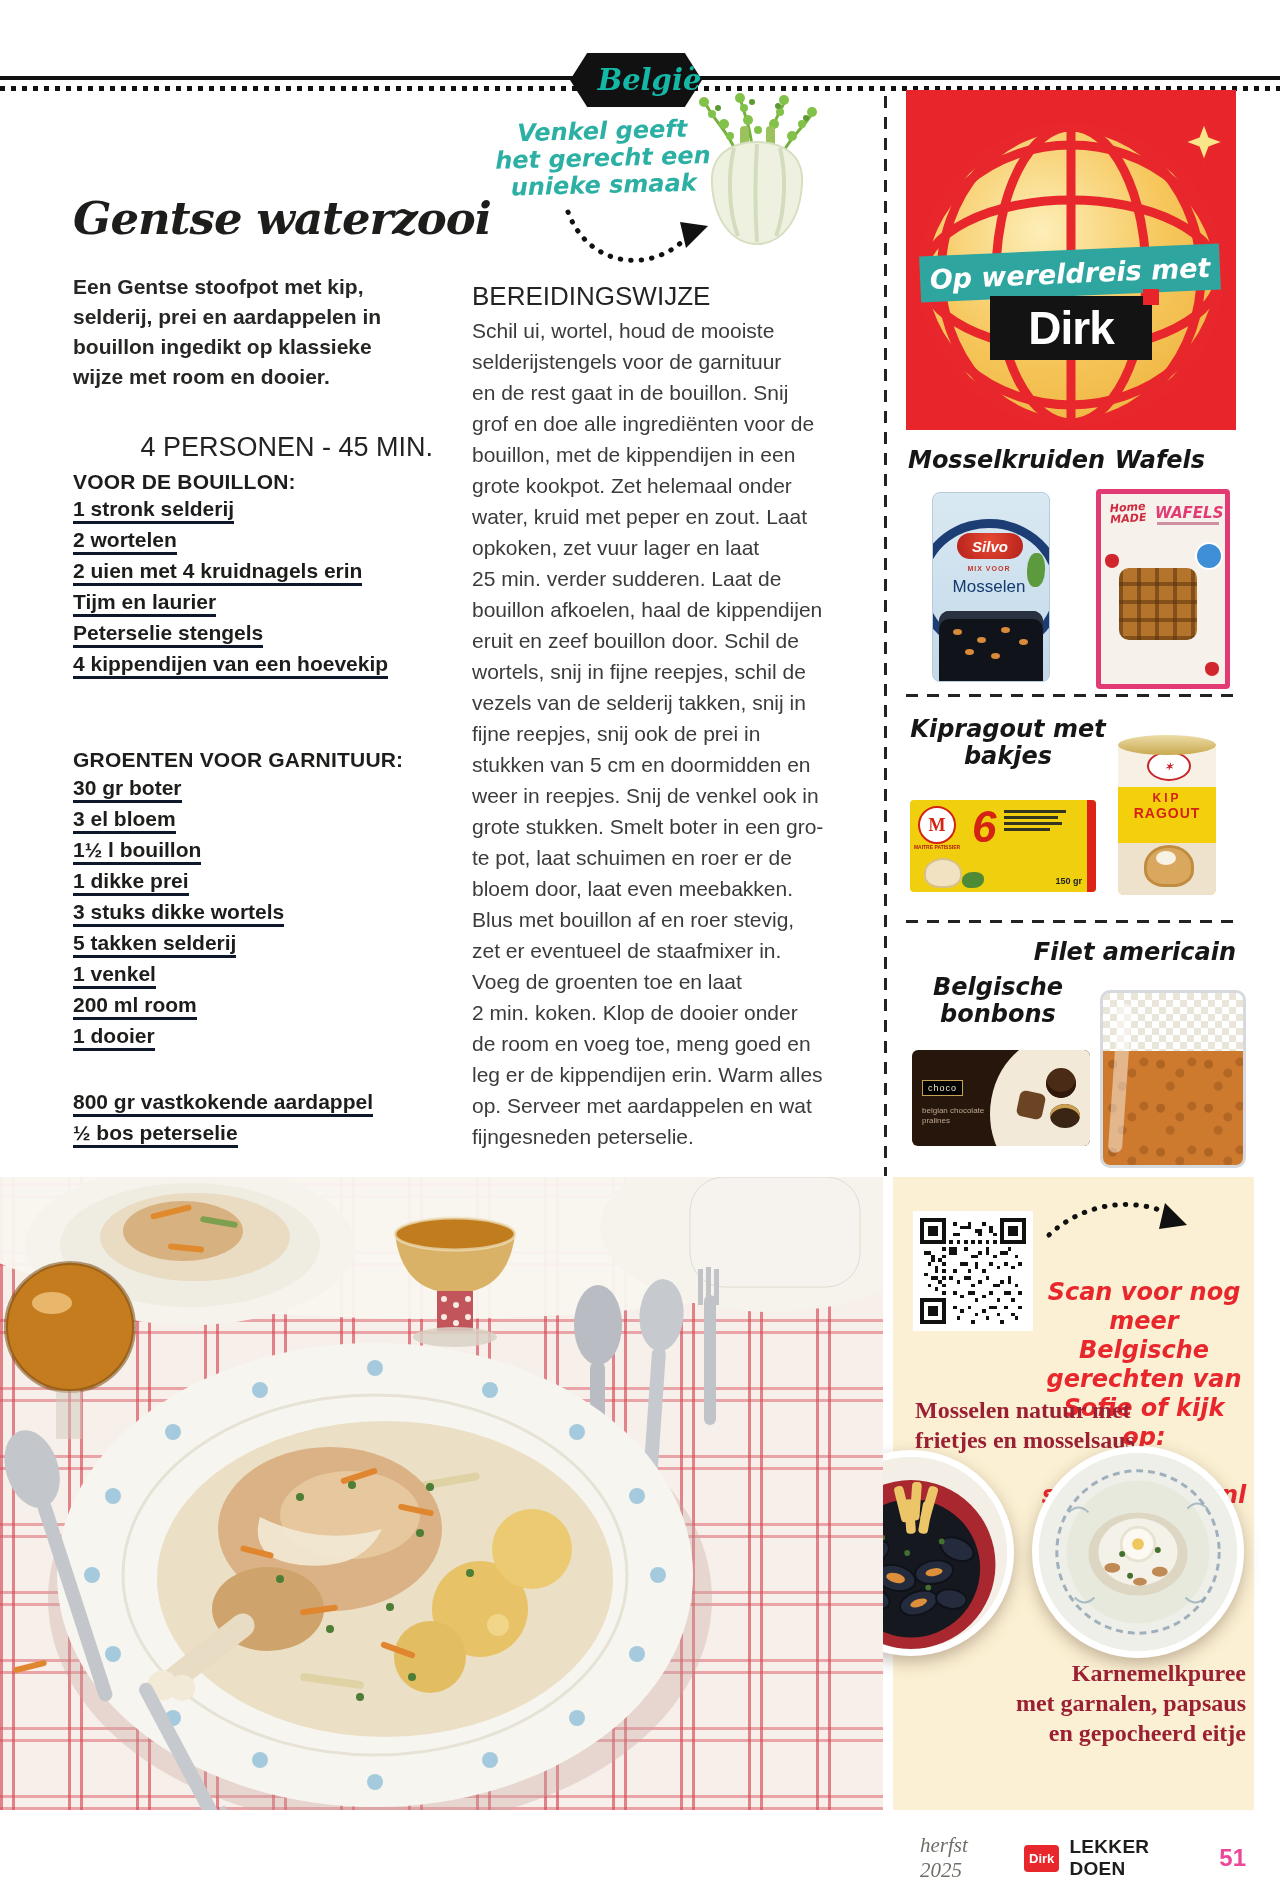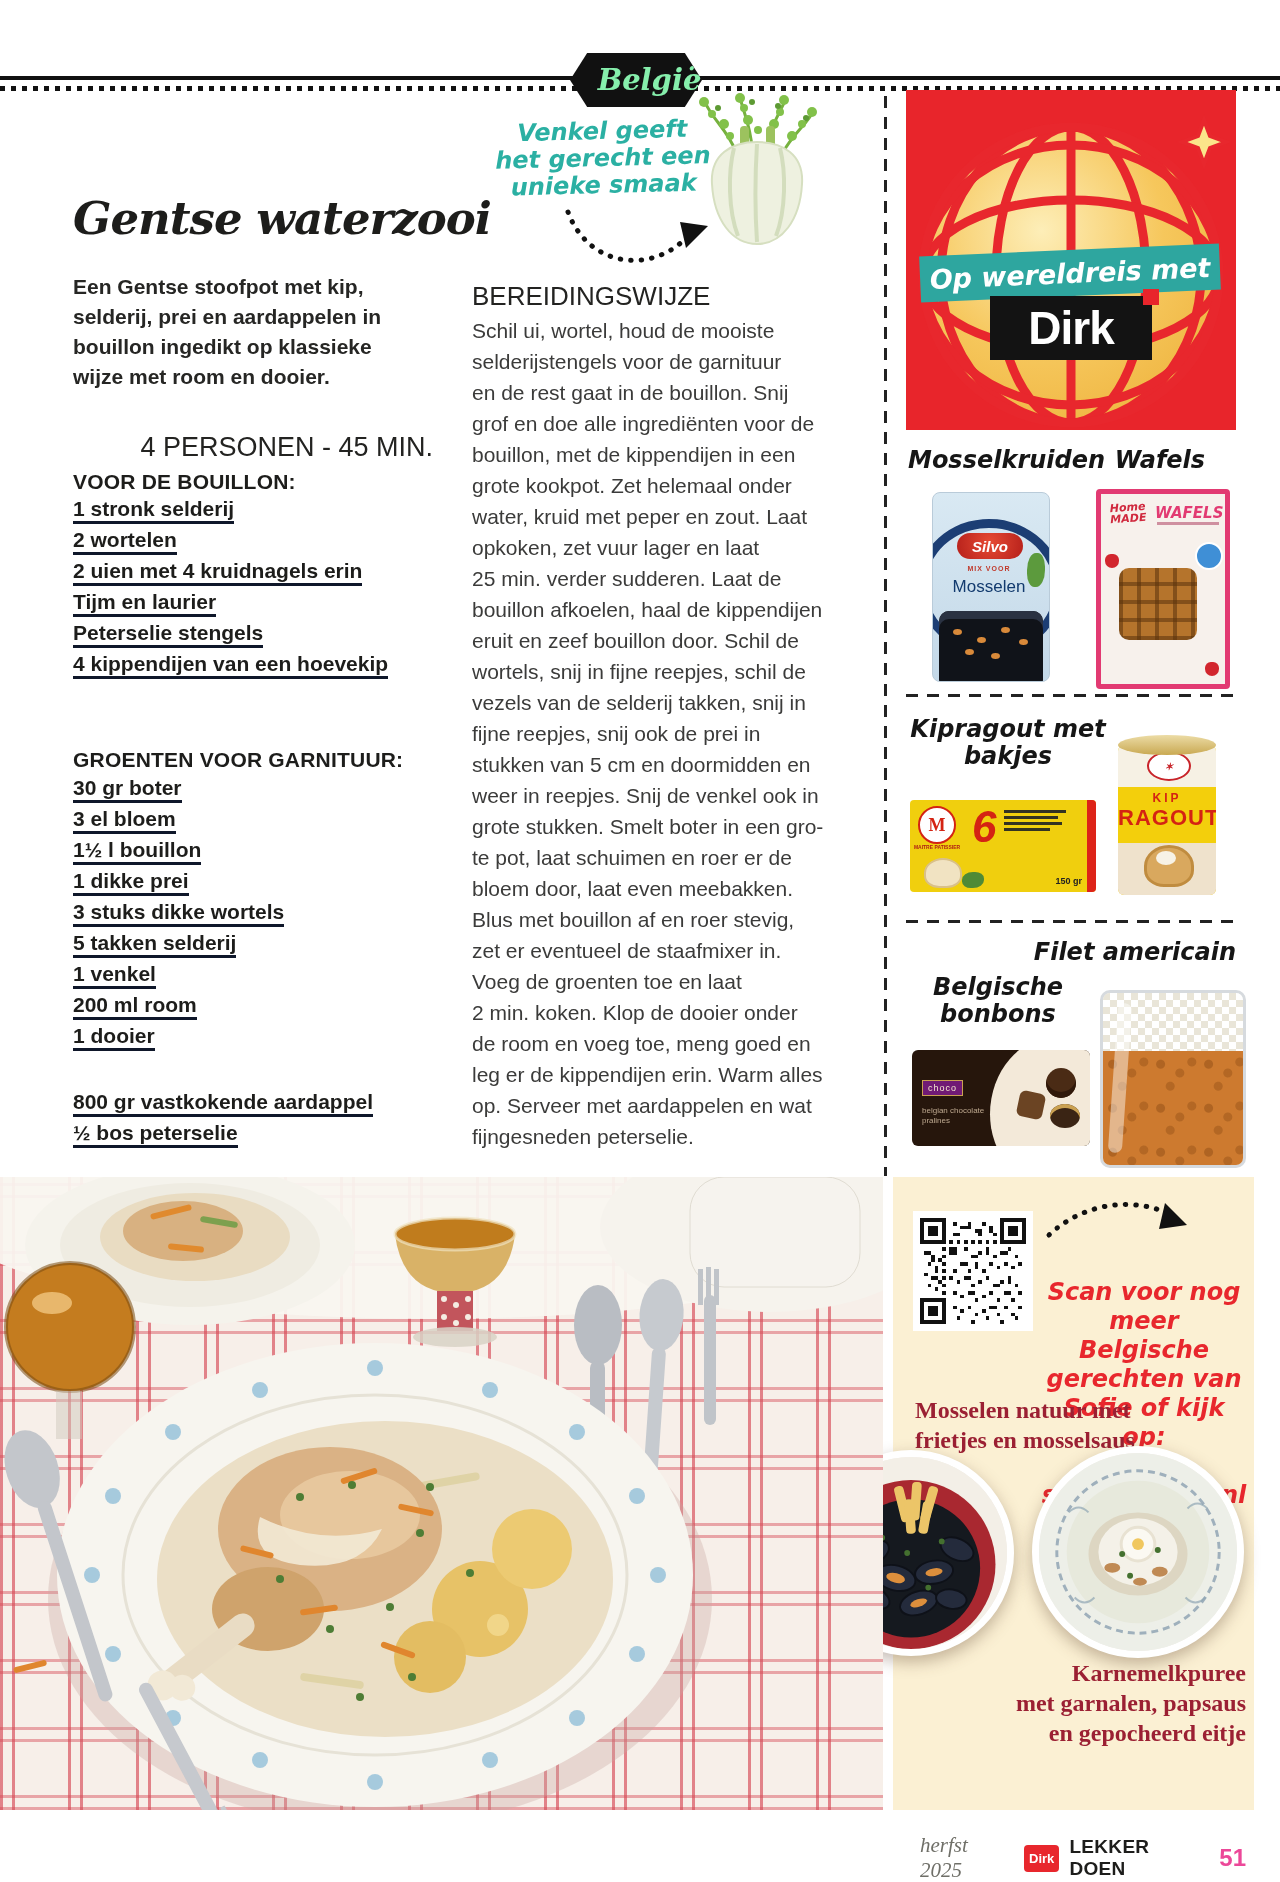--- a/index.html
+++ b/index.html
@@ -8,21 +8,21 @@
   .abs{position:absolute;}
   .pre{white-space:pre-line;}
   .hand{font-family:"DejaVu Sans",sans-serif;font-style:italic;font-weight:bold;color:#161616;}
   
   .rule-solid{left:0;top:76px;width:1280px;height:4px;background:#111;}
   .rule-dotted{left:0;top:86px;width:1280px;height:5px;
     background:repeating-linear-gradient(90deg,#111 0 5px,transparent 5px 11px);}
   .belgie-badge{left:570px;top:53px;width:132px;height:54px;background:#111;
     clip-path:polygon(13% 0,87% 0,100% 50%,87% 100%,13% 100%,0 50%);
     display:flex;align-items:center;justify-content:center;}
-  .belgie-badge span{color:#86efac;font-family:"DejaVu Serif",serif;font-style:italic;font-weight:bold;font-size:29px;margin-left:27px;}
+  .belgie-badge span{color:#14b8a6;font-family:"DejaVu Serif",serif;font-style:italic;font-weight:bold;font-size:29px;margin-left:27px;}
   
   .title{left:73px;top:192px;width:420px;font-family:"DejaVu Serif",serif;font-style:italic;font-weight:bold;
     font-size:45px;letter-spacing:-1px;color:#1d1d1b;}
   .intro{left:73px;top:272px;width:350px;font-size:21px;line-height:30px;font-weight:bold;color:#262624;}
   .serving{left:73px;top:432px;width:360px;font-size:27px;color:#232321;text-align:right;}
   .list-heading{width:360px;font-size:21px;font-weight:bold;color:#1d1d1b;letter-spacing:.2px;}
   .ing{height:31px;font-size:21px;font-weight:bold;color:#1d1d1b;}
   .ing span{border-bottom:3px solid #0f172a;padding-bottom:1px;margin-top:26px;}
   
   .tip{left:478px;top:118px;width:250px;text-align:center;font-size:24px;line-height:27px;
@@ -87,30 +87,30 @@
   .mp-stripe{position:absolute;right:0;top:0;width:9px;height:100%;background:#dd2318;}
   .can{left:1116px;top:737px;width:102px;height:158px;}
   .can-lid{position:absolute;left:2px;top:-2px;width:98px;height:20px;border-radius:50%;
     background:linear-gradient(180deg,#ecdca6,#c9a952);}
   .can-body{position:absolute;left:2px;top:8px;width:98px;height:150px;border-radius:6px;overflow:hidden;background:#f3cf0c;}
   .can-top{position:absolute;left:0;top:0;width:100%;height:42px;background:#f6f1e4;}
   .can-logo{position:absolute;left:29px;top:6px;width:40px;height:26px;background:#fff;border:2px solid #c8242a;border-radius:50%;
     display:flex;align-items:center;justify-content:center;color:#c8242a;font-family:"Liberation Serif",serif;
     font-style:italic;font-weight:bold;font-size:10px;}
   .can-kip{position:absolute;left:0;top:46px;width:100%;text-align:center;color:#d42313;font-weight:bold;font-size:12px;letter-spacing:3px;}
-  .can-ragout{position:absolute;left:0;top:60px;width:100%;text-align:center;color:#d42313;font-weight:bold;font-size:22px;letter-spacing:1px;}
+  .can-ragout{position:absolute;left:0;top:60px;width:100%;text-align:center;color:#d42313;font-weight:bold;font-size:14px;letter-spacing:1px;}
   .can-photo{position:absolute;left:0;bottom:0;width:100%;height:52px;background:#efe2cc;}
   .can-volau{position:absolute;left:26px;bottom:8px;width:44px;height:36px;background:#d9a85e;border:3px solid #c08c3f;border-radius:50% 50% 40% 40%;}
   .can-dollop{position:absolute;left:38px;bottom:30px;width:20px;height:14px;background:#f7f2e6;border-radius:50%;}
   
   .chocobox{left:912px;top:1050px;width:178px;height:96px;background:#26160c;border-radius:6px;overflow:hidden;}
   .choco-swoosh{position:absolute;right:-30px;top:-14px;width:130px;height:150px;background:#f3e9d9;
     border-radius:60% 0 0 55%;}
   .choco-logo{position:absolute;left:10px;top:30px;border:1px solid #caa152;color:#f5e9cf;font-size:9px;
-    letter-spacing:1px;padding:2px 5px;background:#701a75;}
+    letter-spacing:1px;padding:2px 5px;background:#000000;}
   .choco-desc{position:absolute;left:10px;top:56px;width:80px;font-size:8px;line-height:10px;color:#bda88f;}
   .praline{position:absolute;border-radius:50%;}
   .tub{left:1100px;top:990px;width:140px;height:172px;border:3px solid #d6dade;border-radius:10px;overflow:hidden;background:#f6f5f1;}
   .tub-cubes{position:absolute;left:0;top:0;width:100%;height:58px;
     background:conic-gradient(#fff 25%,#e9e5d8 0 50%,#fff 0 75%,#e9e5d8 0);background-size:14px 14px;}
   .tub-meat{position:absolute;left:0;top:58px;width:100%;height:114px;background:#cd7a2f;
     background-image:radial-gradient(circle at 20% 30%,rgba(120,60,10,.35) 0 4px,transparent 5px),
       radial-gradient(circle at 60% 50%,rgba(120,60,10,.3) 0 4px,transparent 5px),
       radial-gradient(circle at 40% 80%,rgba(120,60,10,.3) 0 4px,transparent 5px),
       radial-gradient(circle at 85% 25%,rgba(120,60,10,.3) 0 4px,transparent 5px);

